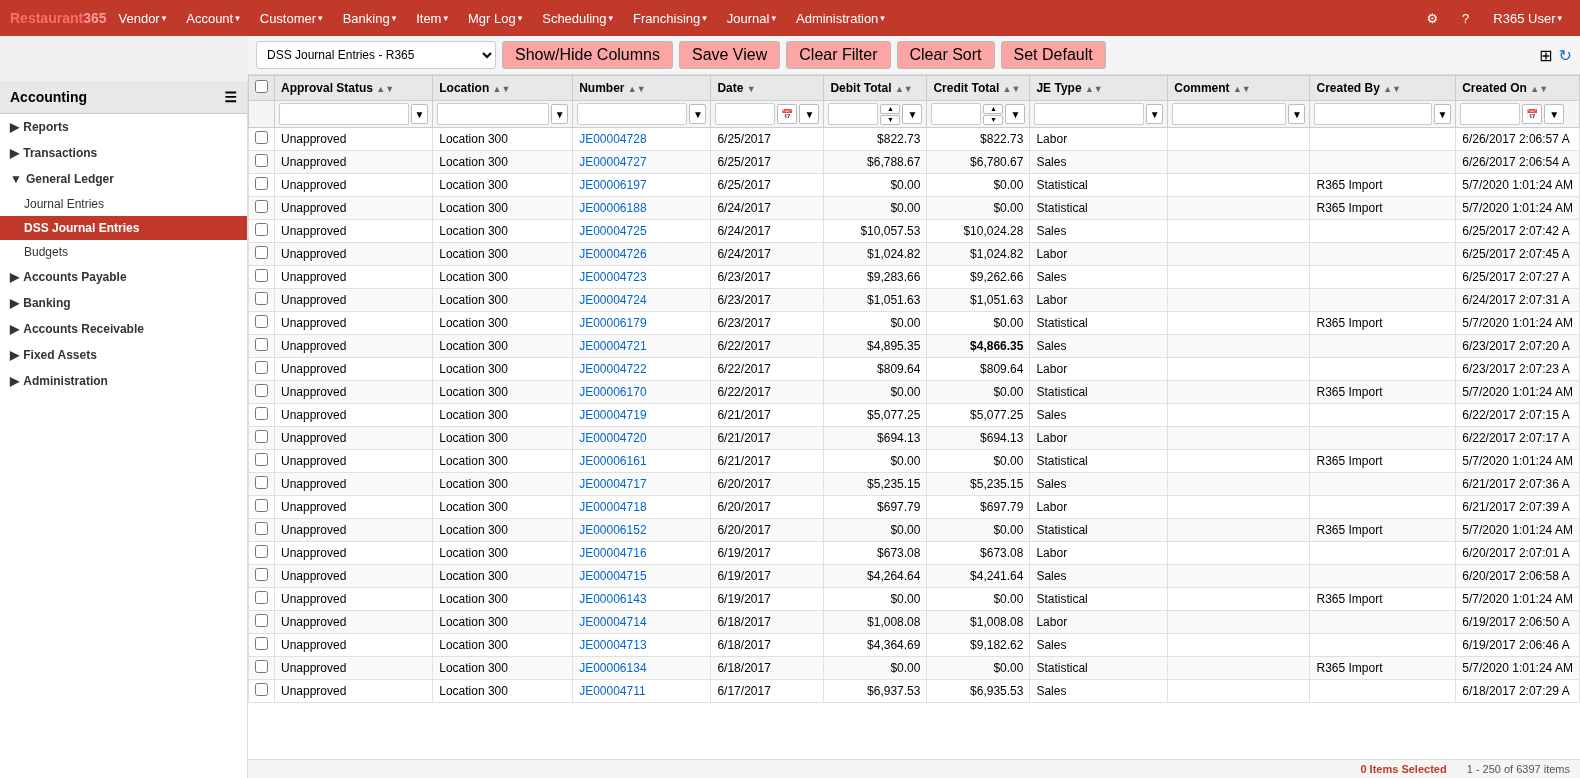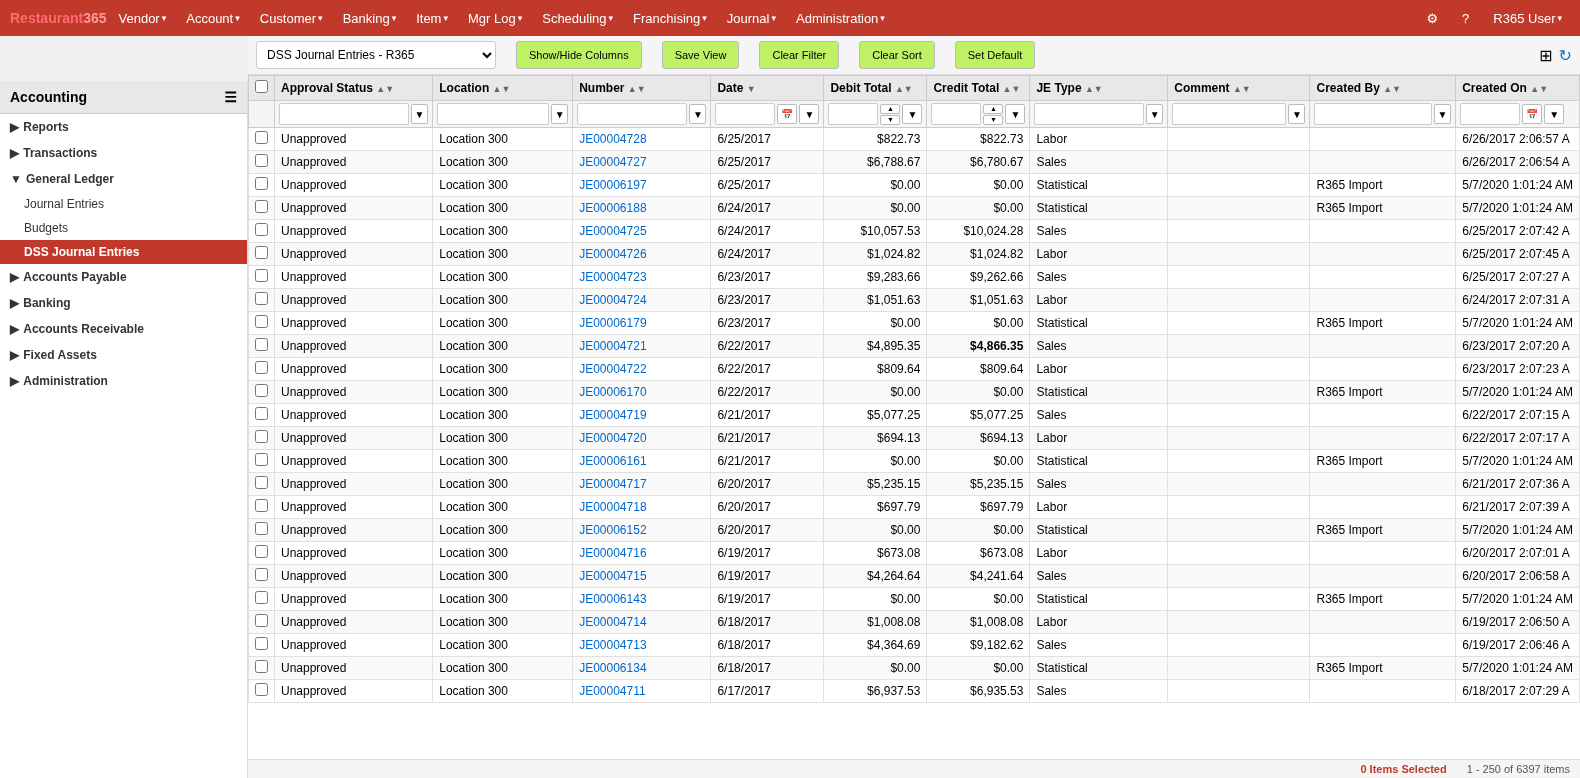--- a/index.html
+++ b/index.html
@@ -100,40 +100,40 @@
       background: #fff;
     }
 
     
     .toolbar {
       background: #f5f5f5;
       border-bottom: 1px solid #ddd;
       padding: 5px 8px;
       display: flex;
       align-items: center;
-      gap: 20px;
+      gap: 6px;
       flex-wrap: wrap;
     }
     .toolbar-select {
       height: 28px;
       border: 1px solid #ccc;
       border-radius: 3px;
       padding: 0 6px;
       font-size: 12px;
       background: white;
       min-width: 240px;
     }
     .toolbar-btn {
       height: 28px;
       padding: 0 12px;
       border: 1px solid #bbb;
       border-radius: 3px;
-      background: #bef264;
+      background: #fca5a5;
       cursor: pointer;
-      font-size: 11px;
+      font-size: 16px;
       white-space: nowrap;
     }
     .toolbar-right {
       margin-left: auto;
       display: flex;
       align-items: center;
       gap: 6px;
     }
 
     
@@ -286,22 +286,22 @@
     </div>
     <div class="sidebar-group-header">
       <span>▶</span>
       <span>Transactions</span>
     </div>
     <div class="sidebar-group-header">
       <span>▼</span>
       <span>General Ledger</span>
     </div>
     <div class="sidebar-child">Journal Entries</div>
+    <div class="sidebar-child sidebar-item active">DSS Journal Entries</div>
     <div class="sidebar-child">Budgets</div>
-    <div class="sidebar-child sidebar-item active">DSS Journal Entries</div>
 
     <div class="sidebar-group-header">
       <span>▶</span>
       <span>Accounts Payable</span>
     </div>
     <div class="sidebar-group-header">
       <span>▶</span>
       <span>Banking</span>
     </div>
     <div class="sidebar-group-header">

